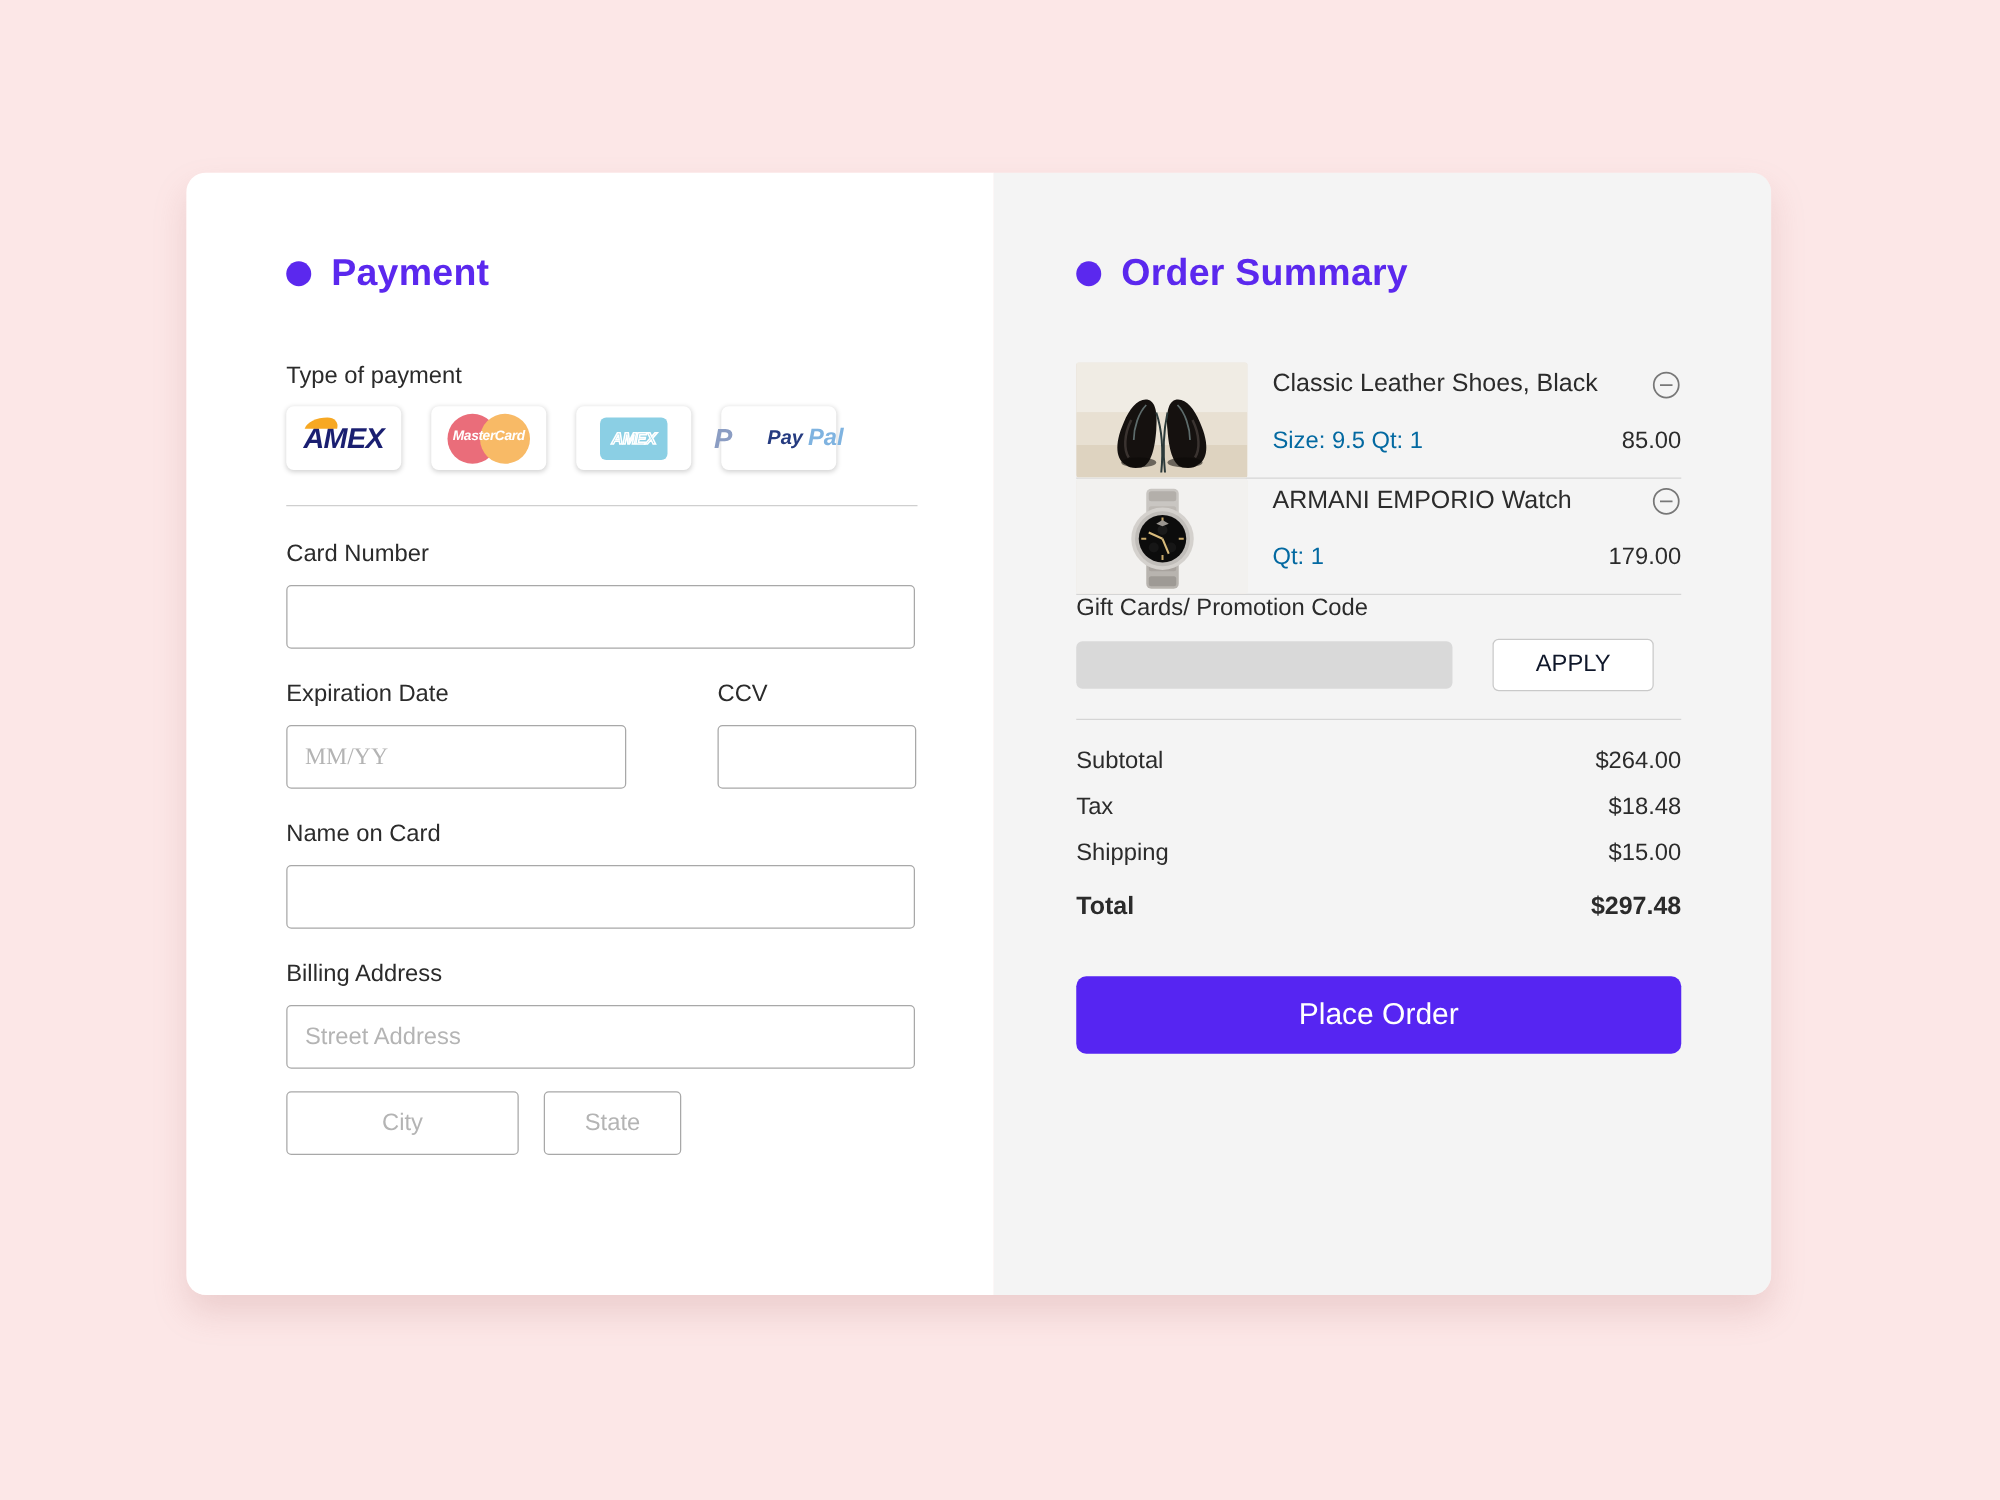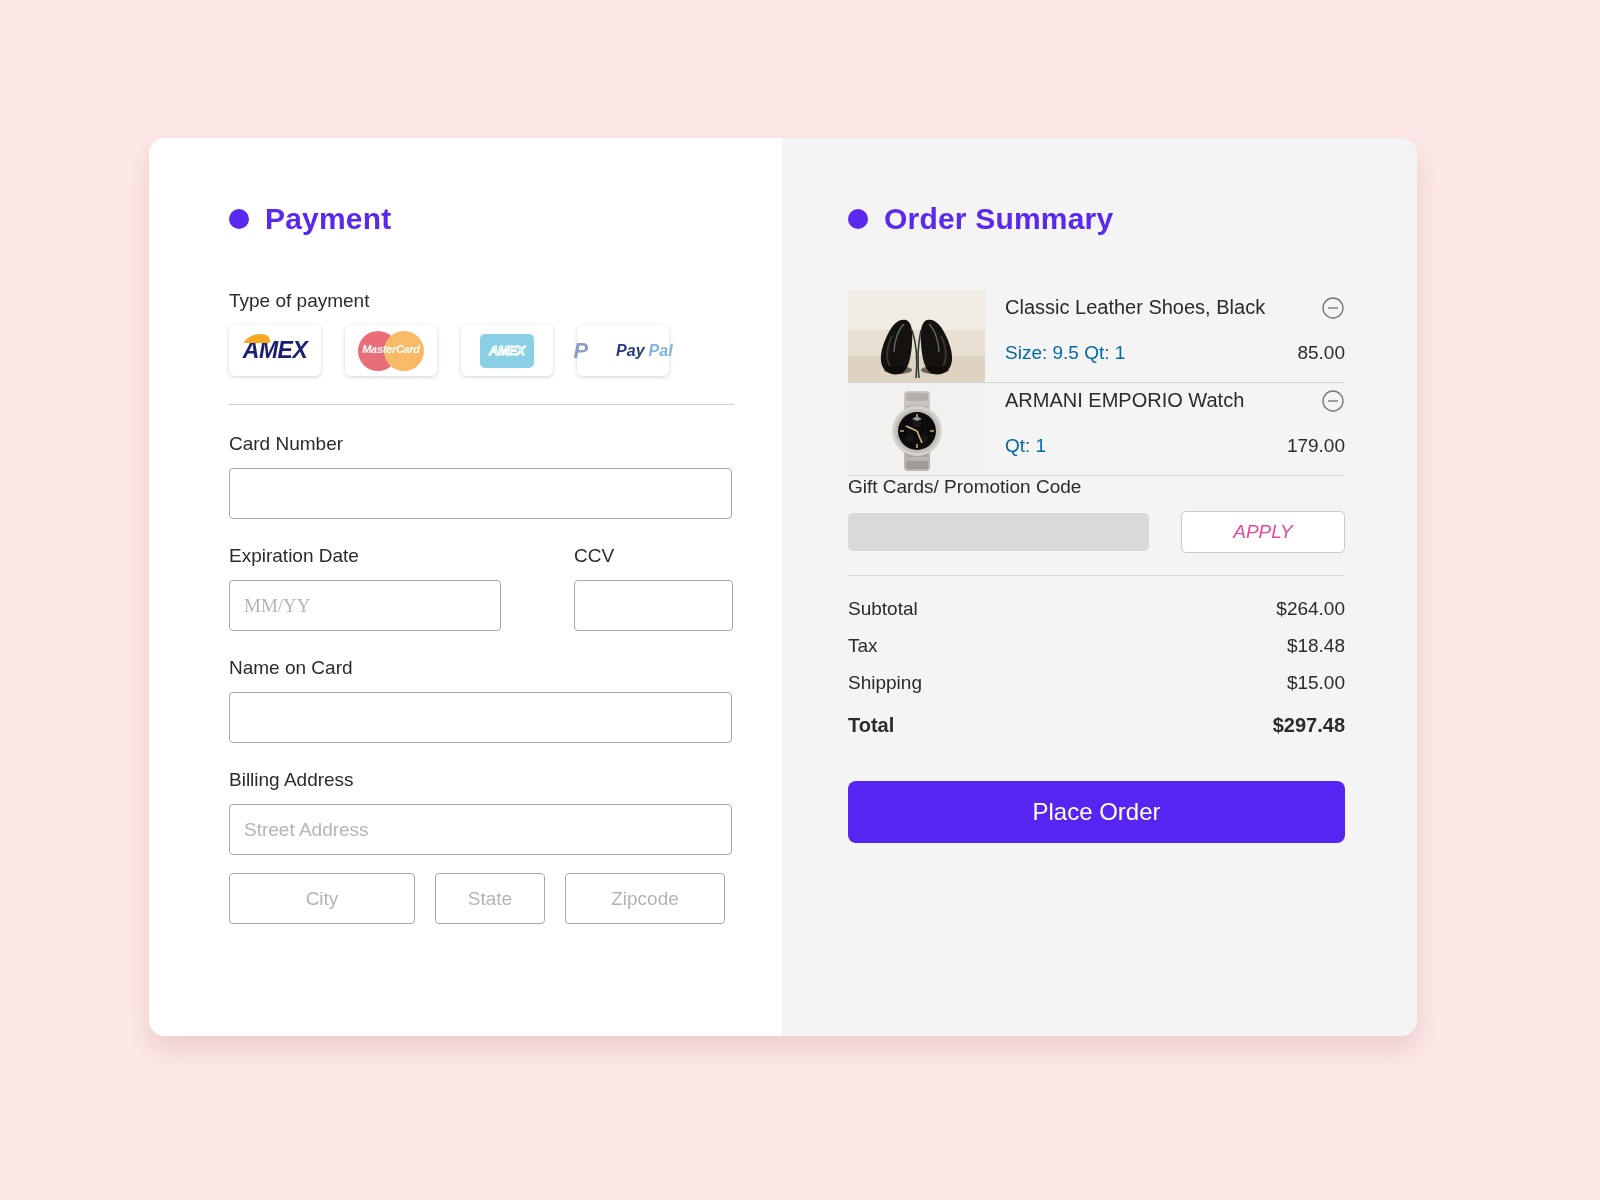--- a/index.html
+++ b/index.html
@@ -138,21 +138,21 @@
   
   .pp-wrap { display: flex; align-items: center; gap: 4px; }
   .pp-mark {
     font-size: 22px;
     font-weight: bold;
     font-style: italic;
     color: #8b9dc3;
     line-height: 1;
   }
   .pp-pay { font-size: 16px; font-weight: bold; font-style: italic; color: #253b80; margin-left: 24px; }
-  .pp-pal { font-size: 16px; font-weight: bold; font-style: italic; color: #7fb3e0; }
+  .pp-pal { font-size: 19px; font-weight: bold; font-style: italic; color: #7fb3e0; }
 
   .divider-line {
     width: 505px;
     height: 1px;
     background: #cfcfcf;
     margin-bottom: 28px;
   }
 
   .text-input {
     border: 1px solid #a8a8a8;
@@ -216,29 +216,28 @@
     background: #d9d9d9;
     border: none;
     border-radius: 5px;
     padding: 0 12px;
     font-family: "Liberation Sans", sans-serif;
     font-size: 17px;
     color: #444;
     outline: none;
   }
   .apply-btn {
-    width: 164px; height: 42px;
+    width: 129px; height: 42px;
     background: #ffffff;
     border: 1px solid #c9c9c9;
     border-radius: 5px;
     font-family: "Liberation Sans", sans-serif;
     font-size: 19px;
-    color: #ec4899;
+    color: #0f172a;
     cursor: pointer;
-    font-style: italic;
   }
 
   .summary-sep { height: 1px; background: #d5d5d5; margin-bottom: 22px; }
 
   .total-line {
     display: flex;
     justify-content: space-between;
     font-size: 19px;
     color: #2b2b2b;
     margin-bottom: 15px;
@@ -329,21 +328,20 @@
 
     <div class="field-label">Name on Card</div>
     <input class="text-input input-full mb-26" type="text" placeholder="" style="">
 
     <div class="field-label">Billing Address</div>
     <input class="text-input input-full" style="margin-bottom: 18px;" type="text" placeholder="Street Address">
 
     <div class="addr-row">
       <input class="text-input input-city" type="text" placeholder="City" style="">
       <input class="text-input input-state" type="text" placeholder="State" style="">
-      <input class="text-input input-zip" type="text" placeholder="Zipcode" style="">
     </div>
 
   </div>
 
   <div class="summary-panel">
 
     <div class="panel-heading">
       <span class="heading-dot"></span>
       <span class="heading-text">Order Summary</span>
     </div>

